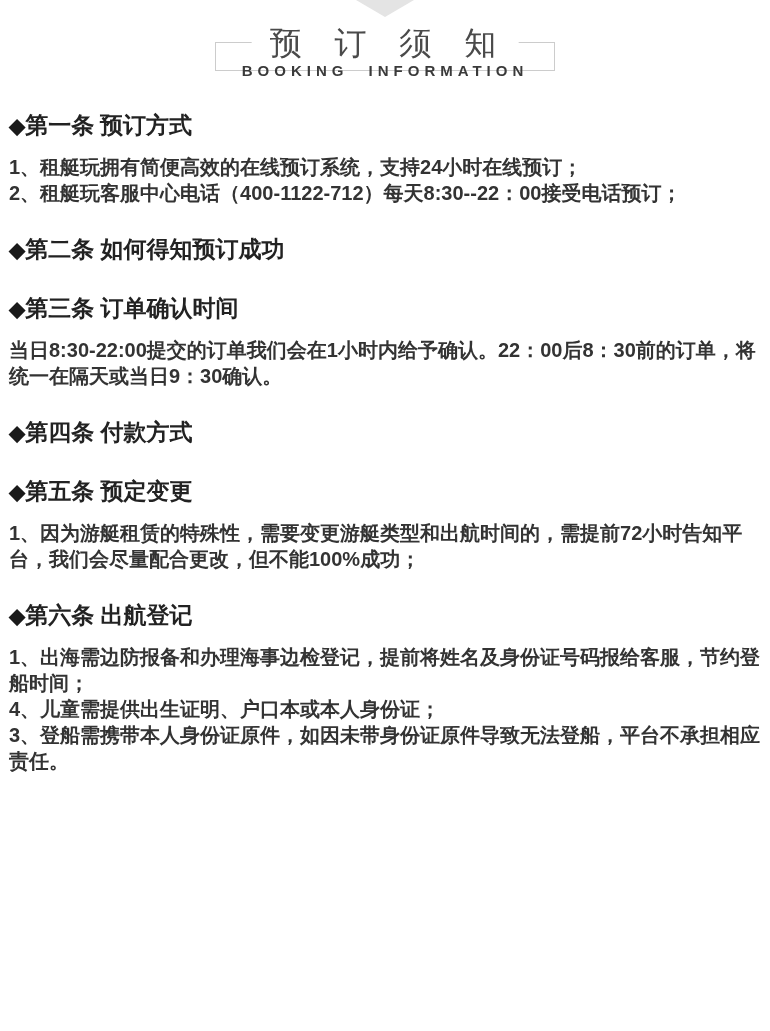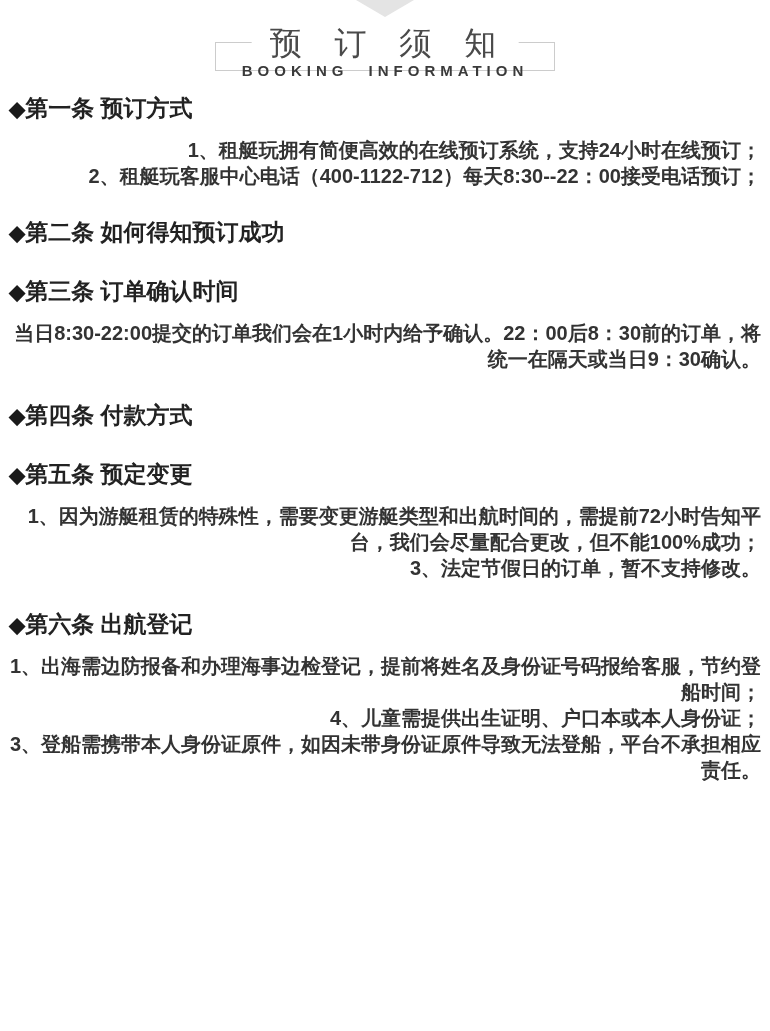--- a/index.html
+++ b/index.html
@@ -72,34 +72,34 @@
     padding: 2px 9px 14px;
   }
   .section-heading {
     margin: 28px 0 13px;
     font-size: 23px;
     line-height: 30px;
     font-weight: bold;
     color: #222222;
   }
   .sections > section:first-child .section-heading {
-    margin-top: 20px;
+    margin-top: 38px;
+    font-family: Liberation Serif, serif;
   }
   .section-heading .diamond {
     font-size: 21px;
     color: #1a1a1a;
   }
   .section-body p {
     margin: 0;
     font-size: 20px;
     line-height: 26px;
     font-weight: bold;
     color: #333333;
     word-break: break-all;
-    text-align: right;
   }
 </style>
 </head>
 <body>
 
 <div class="page">
 
   <div class="triangle"></div>
 
   <div class="title-frame">
@@ -129,21 +129,20 @@
     </section>
 
     <section>
       <h2 class="section-heading"><span class="diamond">◆</span><span>第四条 付款方式</span></h2>
     </section>
 
     <section>
       <h2 class="section-heading"><span class="diamond">◆</span><span>第五条 预定变更</span></h2>
       <div class="section-body">
         <p>1、因为游艇租赁的特殊性，需要变更游艇类型和出航时间的，需提前72小时告知平台，我们会尽量配合更改，但不能100%成功；</p>
-        <p>3、法定节假日的订单，暂不支持修改。</p>
       </div>
     </section>
 
     <section>
       <h2 class="section-heading"><span class="diamond">◆</span><span>第六条 出航登记</span></h2>
       <div class="section-body">
         <p>1、出海需边防报备和办理海事边检登记，提前将姓名及身份证号码报给客服，节约登船时间；</p>
         <p>4、儿童需提供出生证明、户口本或本人身份证；</p>
         <p>3、登船需携带本人身份证原件，如因未带身份证原件导致无法登船，平台不承担相应责任。</p>
       </div>

